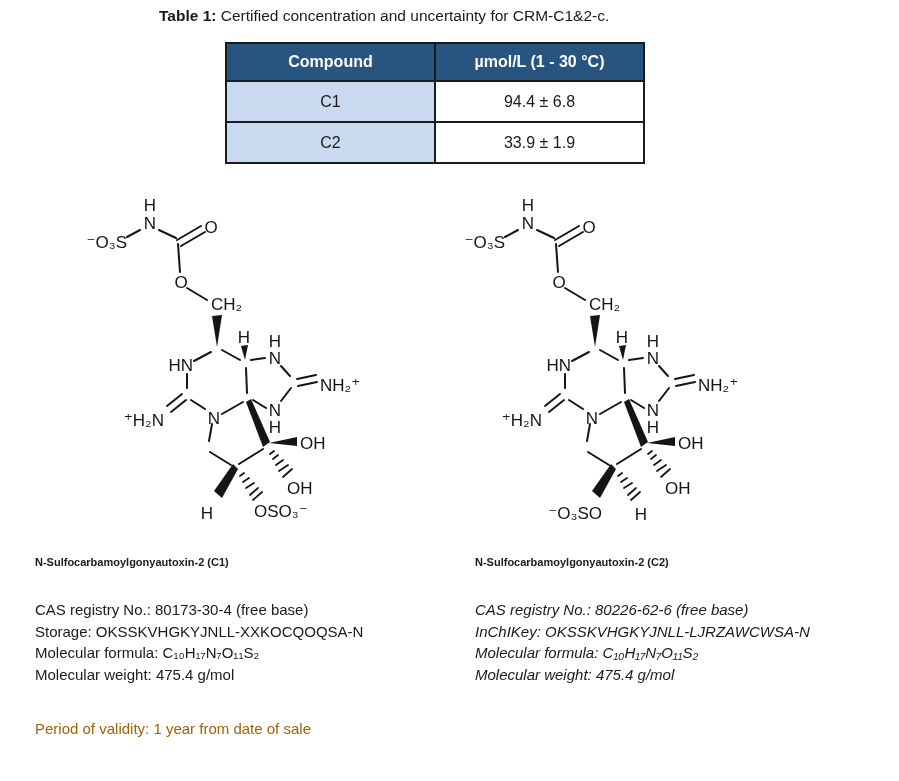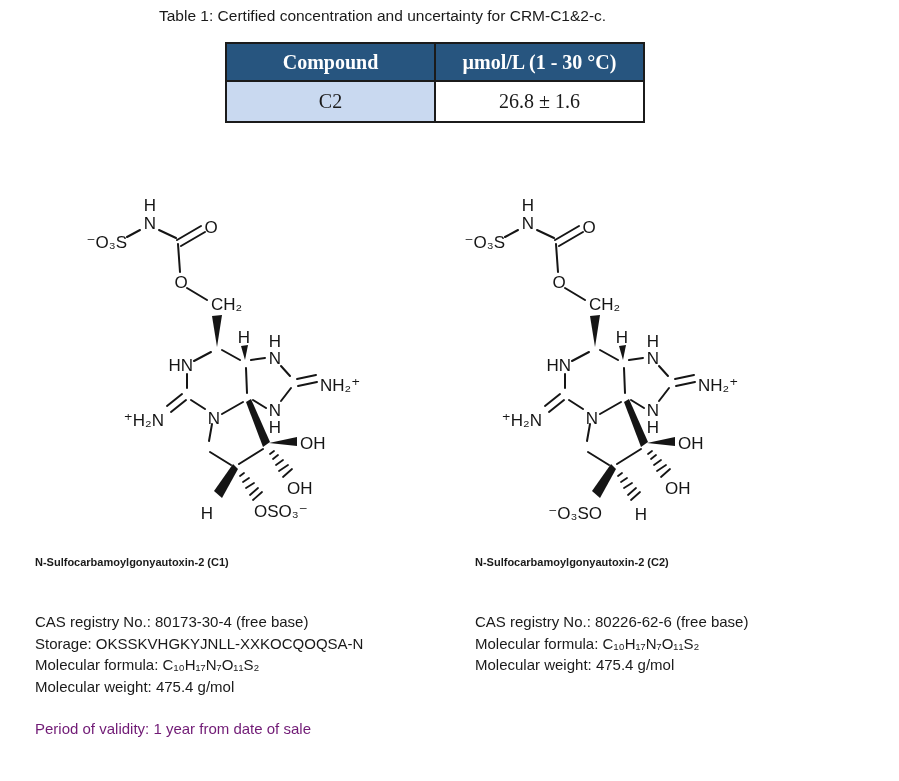--- a/index.html
+++ b/index.html
@@ -2,28 +2,28 @@
 <html><head>
 <meta charset="utf-8">
 <style>
   html,body{margin:0;padding:0;}
   body{
     width:899px;height:781px;position:relative;background:#ffffff;
     font-family:"Liberation Sans",sans-serif;color:#1a1a1a;overflow:hidden;
   }
   .abs{position:absolute;}
   .title{left:159px;top:7px;font-size:15.5px;white-space:nowrap;}
-  .title .tl{font-weight:normal;}
+  .title .tl{font-weight:bold;}
 
   table.crm{
     position:absolute;left:225px;top:42px;border-collapse:collapse;table-layout:fixed;
   }
   table.crm th,table.crm td{
     border:2px solid #1b1b1b;text-align:center;vertical-align:middle;
-    font-size:20px;padding:0;font-family:Liberation Serif, serif;
+    font-size:16px;padding:0;
   }
   table.crm th{
     width:207px;height:36px;background:#27557f;color:#ffffff;font-weight:bold;
   }
   table.crm td{height:39px;}
   table.crm td.namecol{background:#c9d9f0;}
   table.crm td.valcol{background:#ffffff;}
 
   svg.mol{position:absolute;top:188px;width:350px;height:340px;overflow:visible;}
   svg.mol .bond line{stroke:#151515;stroke-width:2;stroke-linecap:round;}
@@ -31,42 +31,46 @@
   svg.mol polygon{fill:#151515;}
   svg.mol text{font-family:"Liberation Sans","DejaVu Sans",sans-serif;font-size:17px;fill:#151515;}
 
   .mol-c1{left:30px;}
   .mol-c2{left:408px;}
 
   .cmp-name{font-size:11px;font-weight:bold;white-space:nowrap;}
   .name-c1{left:35px;top:556px;}
   .name-c2{left:475px;top:556px;}
 
-  .cmp-info{font-size:15px;line-height:21.7px;white-space:nowrap;margin-top:12px;}
+  .cmp-info{font-size:15px;line-height:21.7px;white-space:nowrap;}
   .info-c1{left:35px;top:599px;}
-  .info-c2{left:475px;top:599px;}
-
-  .footer{left:35px;top:718px;font-size:15px;line-height:22px;color:#701a75;white-space:nowrap;}
+  .info-c2{left:475px;top:599px;font-style:italic;}
+
+  .footer{left:35px;top:718px;font-size:15px;line-height:22px;color:#a16207;white-space:nowrap;}
 </style>
 </head>
 <body>
 
 <div class="abs title">
   <span class="tl">Table 1:</span><span> Certified concentration and uncertainty for CRM-C1&amp;2-c.</span>
 </div>
 
 <table class="crm">
   <tbody>
     <tr>
       <th>Compound</th>
       <th>µmol/L (1 - 30 °C)</th>
     </tr>
     <tr>
+      <td class="namecol">C1</td>
+      <td class="valcol">94.4 ± 6.8</td>
+    </tr>
+    <tr>
       <td class="namecol">C2</td>
-      <td class="valcol">26.8 ± 1.6</td>
+      <td class="valcol">33.9 ± 1.9</td>
     </tr>
   </tbody>
 </table>
 
 <svg class="mol mol-c1" viewBox="0 0 350 340">
   <g class="bond">
     <line x1="97" y1="49" x2="110" y2="42"></line>
     <line x1="129" y1="42" x2="146" y2="50"></line>
     <line x1="147" y1="52" x2="171" y2="38"></line>
     <line x1="151" y1="58" x2="175" y2="44"></line>
@@ -204,19 +208,20 @@
 <div class="abs cmp-name name-c2">N-Sulfocarbamoylgonyautoxin-2 (C2)</div>
 
 <div class="abs cmp-info info-c1">
   <div>CAS registry No.: 80173-30-4 (free base)</div>
   <div>Storage: OKSSKVHGKYJNLL-XXKOCQOQSA-N</div>
   <div>Molecular formula: C₁₀H₁₇N₇O₁₁S₂</div>
   <div>Molecular weight: 475.4 g/mol</div>
 </div>
 <div class="abs cmp-info info-c2">
   <div>CAS registry No.: 80226-62-6 (free base)</div>
+  <div>InChIKey: OKSSKVHGKYJNLL-LJRZAWCWSA-N</div>
   <div>Molecular formula: C₁₀H₁₇N₇O₁₁S₂</div>
   <div>Molecular weight: 475.4 g/mol</div>
 </div>
 
 <div class="abs footer">
   <div>Period of validity: 1 year from date of sale</div>
 </div>
 
 </body></html>

